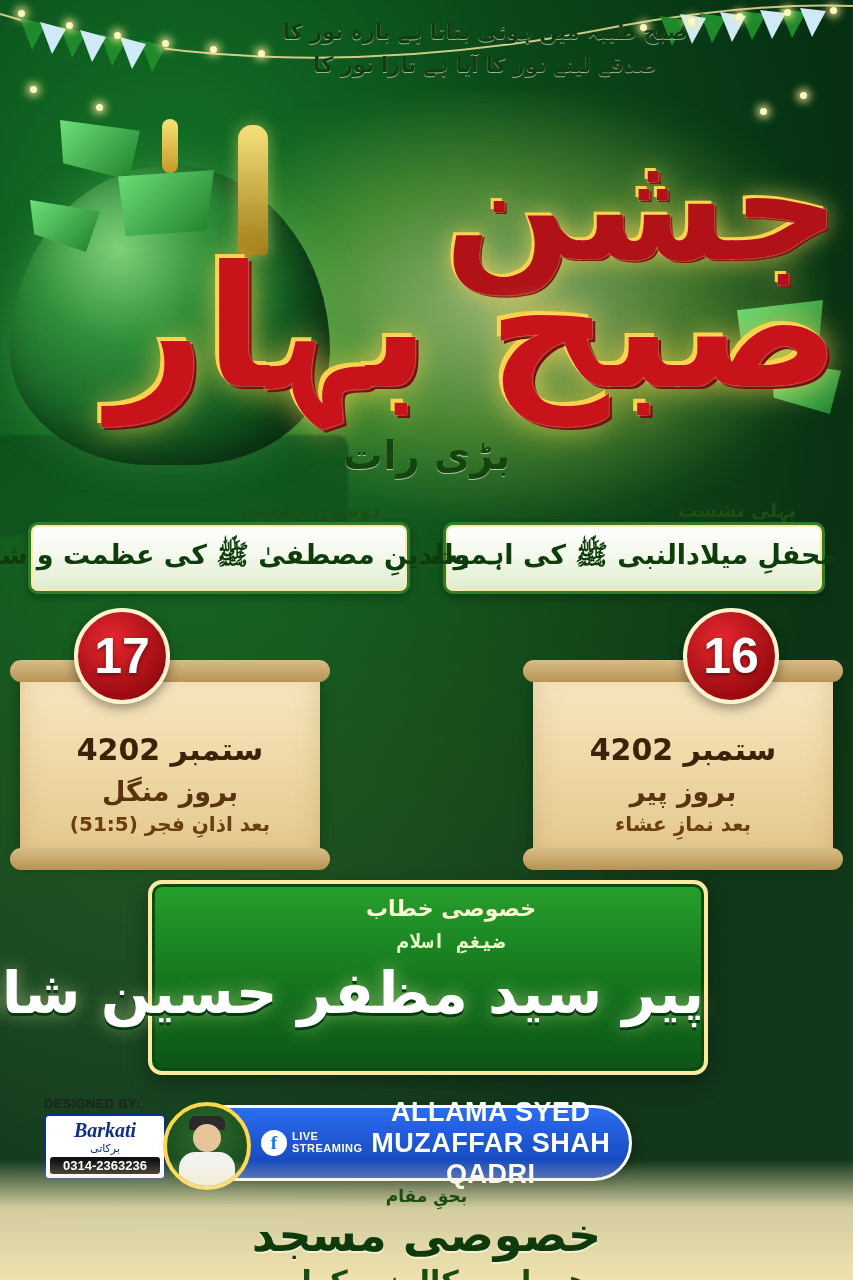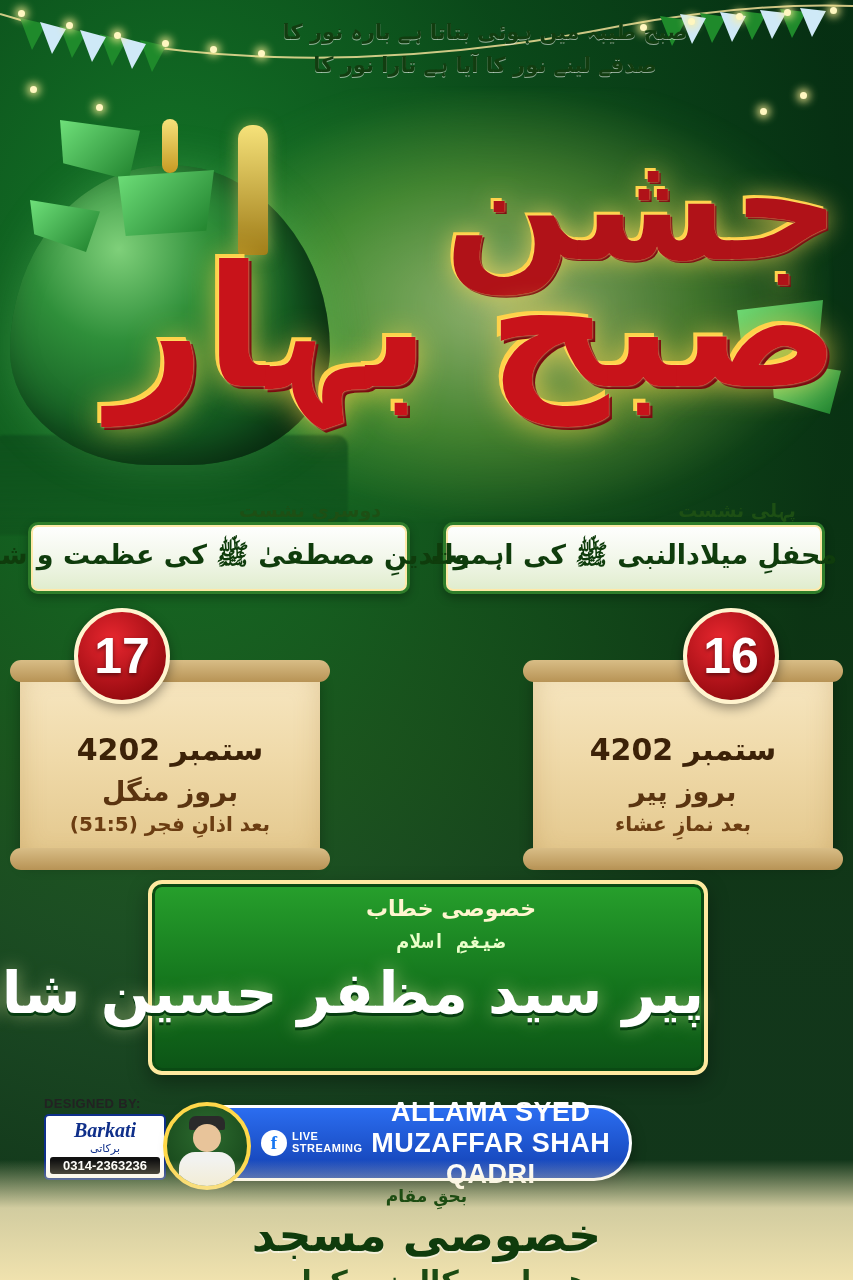--- a/index.html
+++ b/index.html
@@ -329,20 +329,21 @@
 
   <div class="top-couplet urdu">
     <div>صبح طیبہ میں ہوئی بتاتا ہے بارہ نور کا</div>
     <div>صدقے لینے نور کا آیا ہے تارا نور کا</div>
   </div>
 
   <div class="main-title">
     <div class="t1 urdu">جشن</div>
     <div class="t2 urdu">صبح بہار</div>
   </div>
+  <div class="sub-title urdu">بڑی رات</div>
 
   <div class="sessions">
     <div class="session right">
       <div class="label urdu">پہلی نشست</div>
       <div class="txt urdu">محفلِ میلادالنبی ﷺ کی اہمیت</div>
     </div>
     <div class="session left">
       <div class="label urdu">دوسری نشست</div>
       <div class="txt urdu">والدینِ مصطفیٰ ﷺ کی عظمت و شان</div>
     </div>

